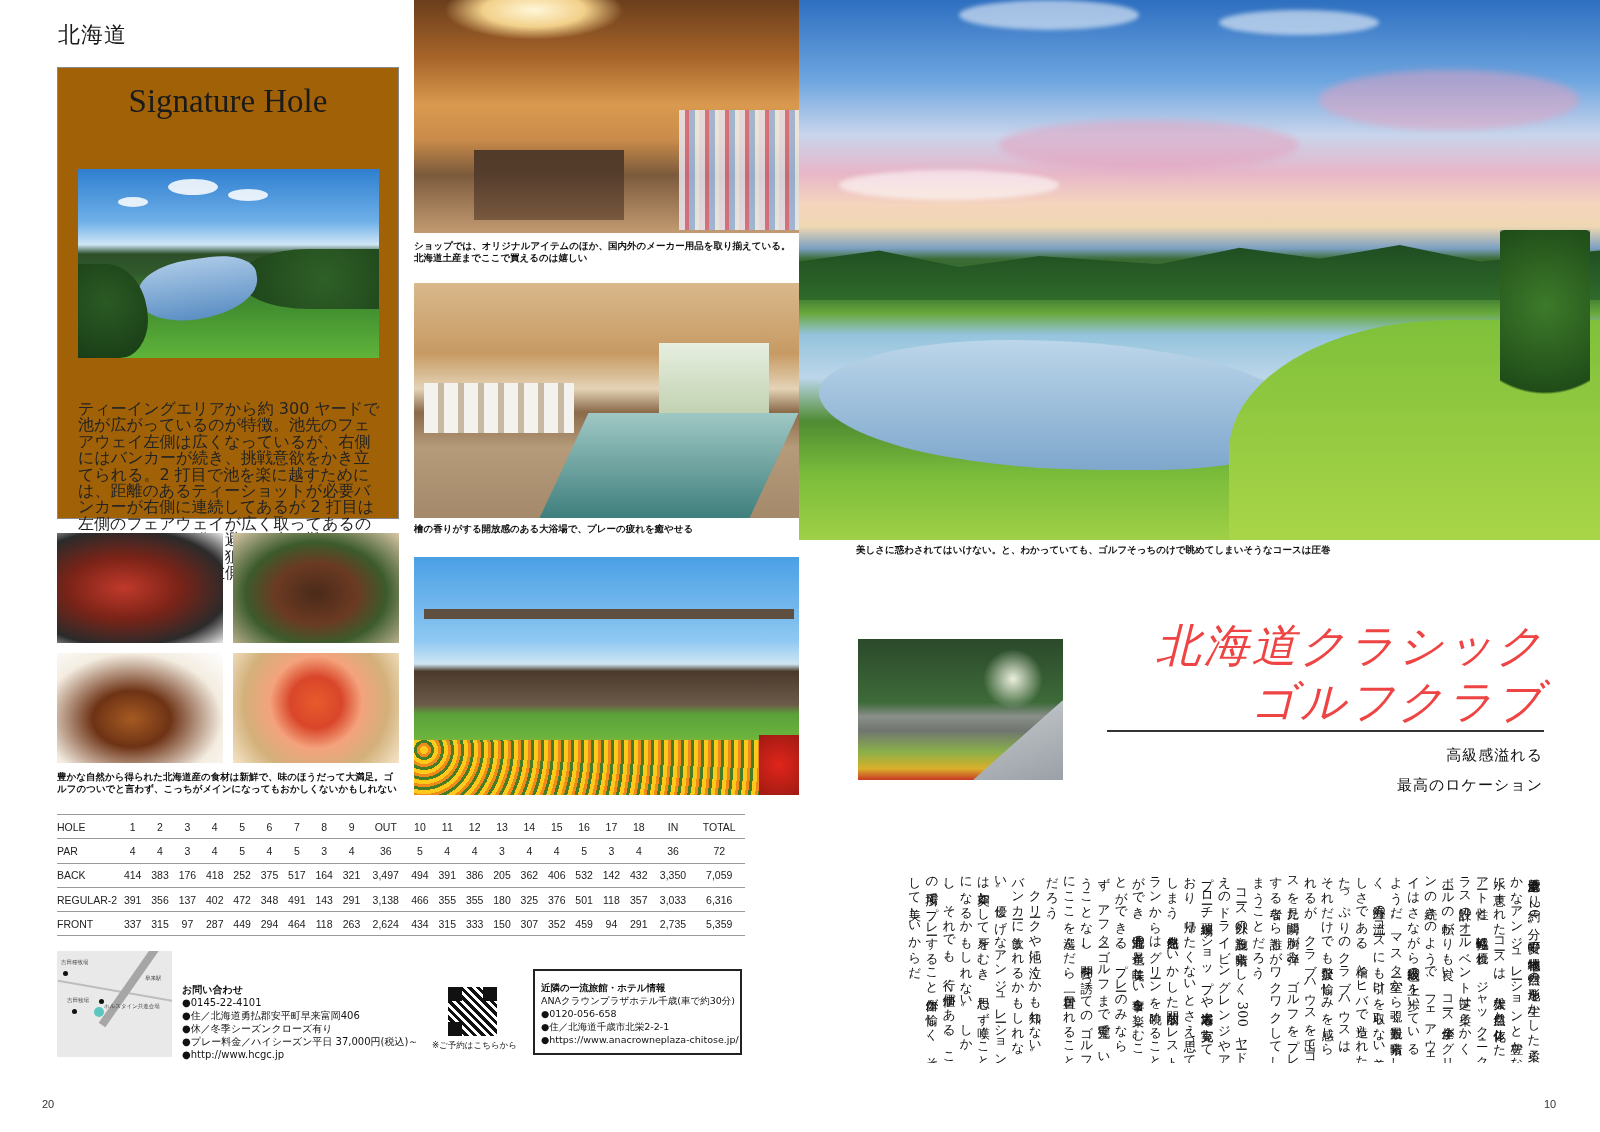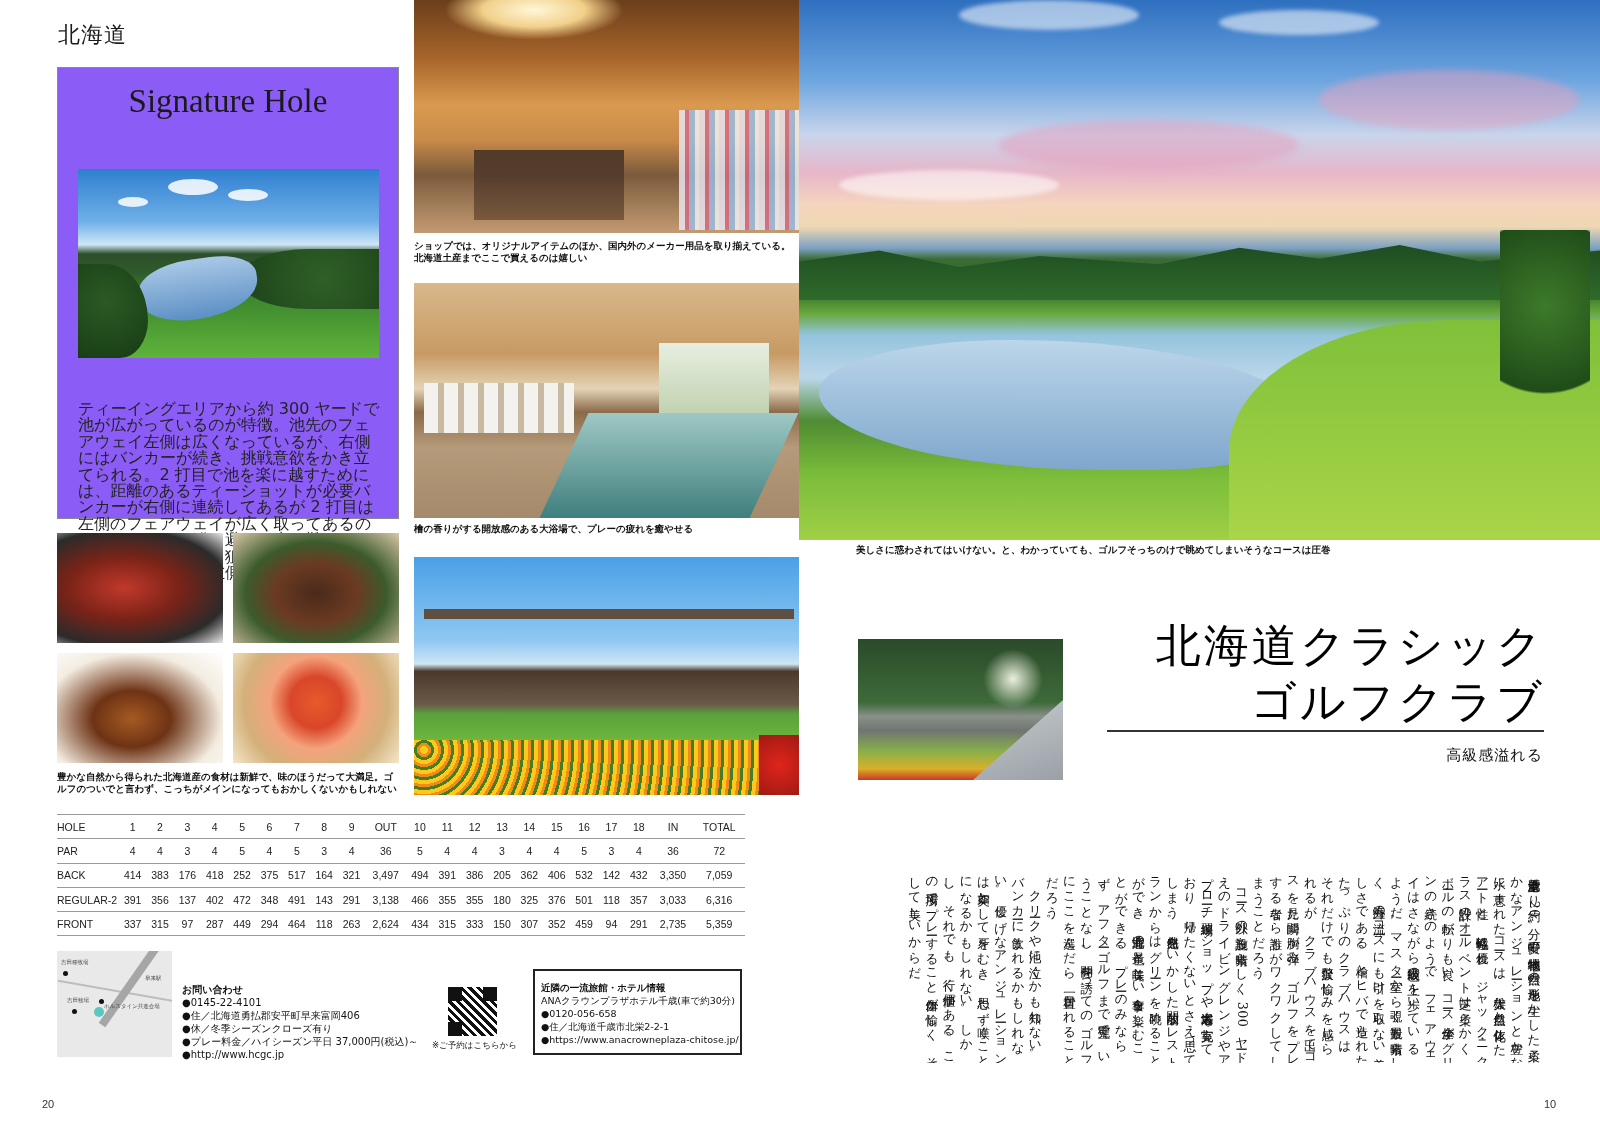--- a/index.html
+++ b/index.html
@@ -4,21 +4,21 @@
 <style>
   * { box-sizing: border-box; margin: 0; padding: 0; }
   html, body { width: 1600px; height: 1132px; background: #ffffff; overflow: hidden; }
   body { position: relative; font-family: "DejaVu Sans", "Liberation Sans", sans-serif; color: #1a1a1a; }
 
   .abs { position: absolute; }
 
   
   .region-label { left: 58px; top: 20px; font-family: "DejaVu Serif", serif; font-size: 22px; letter-spacing: 1px; }
 
-  .sig-box { left: 57px; top: 67px; width: 342px; height: 452px; border: 1px solid #8a8a8a; background: #8b5cf6; }
+  .sig-box { left: 57px; top: 67px; width: 342px; height: 452px; border: 1px solid #8a8a8a; background: #a16207; }
   .sig-title { position: absolute; left: 0; right: 0; top: 14px; text-align: center; font-family: "Liberation Serif", "DejaVu Serif", serif; font-size: 33px; line-height: 38px; color: #1a1a1a; }
   .sig-photo { position: absolute; left: 20px; top: 101px; width: 301px; height: 189px; overflow: hidden;
     background: linear-gradient(180deg, #2f7fd0 0%, #6fb0e8 28%, #cfe6f6 40%, #2d4f2a 45%, #315a2b 55%, #3f8a2f 70%, #5fb43a 100%); }
   .sig-photo .lake { position:absolute; left: 60px; top: 90px; width: 120px; height: 60px; background: linear-gradient(180deg,#a9c8e6,#5c8fc4); border-radius: 50% 40% 60% 50%; transform: rotate(-8deg); }
   .sig-photo .trees-l { position:absolute; left:0; top:95px; width:70px; height:94px; background: radial-gradient(circle at 40% 40%, #2b5a24, #173a15); border-radius: 0 60% 40% 0; }
   .sig-photo .trees-r { position:absolute; right:0; top:80px; width:140px; height:60px; background: radial-gradient(circle at 60% 50%, #2f6027, #1c4119); border-radius: 50% 0 0 50%; }
   .sig-photo .cloud { position:absolute; background: rgba(255,255,255,.85); border-radius: 50%; }
   .sig-text { position: absolute; left: 20px; top: 296px; width: 302px; font-size: 16px; line-height: 16.4px; color: #222; margin-top: 37px; }
 
   .food-grid { left: 57px; top: 533px; width: 342px; height: 233px; }
@@ -93,21 +93,21 @@
   .photo-course .lake { position:absolute; left: 20px; top: 340px; width: 480px; height: 130px; background: linear-gradient(180deg,#bcd6ea,#7ea7cc); border-radius: 40% 60% 30% 60%; }
   .photo-course .green { position:absolute; left: 430px; top: 320px; width: 371px; height: 220px; background: linear-gradient(180deg,#7fc03a,#a9d548); border-radius: 60% 0 0 0; }
   .photo-course .tree { position:absolute; right: 10px; top: 230px; width: 90px; height: 190px; background: radial-gradient(circle at 50% 40%, #3d7a2a, #1f4c18 70%, rgba(0,0,0,0) 72%); }
   .photo-course .treeline { position:absolute; left: 0; top: 245px; width: 801px; height: 55px; background: linear-gradient(180deg, #1f4d22, #2f6a2a); clip-path: polygon(0 30%, 10% 10%, 20% 40%, 30% 20%, 45% 35%, 55% 5%, 65% 25%, 75% 0, 85% 30%, 100% 10%, 100% 100%, 0 100%); }
 
   .photo-gate { left: 858px; top: 639px; width: 205px; height: 141px;
     background: linear-gradient(180deg, #2b4a2a 0%, #3e6a3a 45%, #8a8f8a 55%, #6f7570 65%, #8ab04a 80%, #d9b02a 92%, #c83a25 100%); }
   .photo-gate .road { position:absolute; right:0; bottom:0; width: 90px; height: 80px; background: linear-gradient(160deg, #c9cdd1, #9aa0a6); clip-path: polygon(100% 0, 100% 100%, 0 100%); }
   .photo-gate .sun { position:absolute; right: 20px; top: 10px; width: 60px; height: 60px; border-radius:50%; background: radial-gradient(circle, rgba(255,255,240,.9), rgba(255,255,240,0) 70%); }
 
-  .main-title { left: 1090px; top: 618px; width: 455px; text-align: right; font-family: "DejaVu Serif", serif; font-size: 45px; line-height: 56px; color: #000000; letter-spacing: 3px; }
+  .main-title { left: 1090px; top: 618px; width: 455px; text-align: right; font-family: "DejaVu Serif", serif; font-style: italic; font-size: 45px; line-height: 56px; color: #ef4444; letter-spacing: 3px; }
   .title-rule { left: 1107px; top: 730px; width: 437px; height: 1.5px; background: #333; }
   .subtitle { left: 1200px; top: 740px; width: 343px; text-align: right; font-family: "DejaVu Serif", serif; font-size: 15px; line-height: 30px; color: #111; letter-spacing: 1px; }
 
   .body-vertical { left: 873px; top: 868px; width: 670px; height: 195px; writing-mode: vertical-rl; font-family: "DejaVu Serif", serif; font-size: 12.6px; line-height: 17.2px; letter-spacing: 0.5px; color: #111; overflow: hidden; }
   .body-vertical p { text-indent: 1em; margin: 0; }
   .body-vertical p:first-child { text-indent: 0; }
 </style>
 </head>
 <body>
 
@@ -334,20 +334,21 @@
   <div class="road"></div>
 </div>
 
 <div class="abs main-title">
   <div>北海道クラシック</div>
   <div>ゴルフクラブ</div>
 </div>
 <div class="abs title-rule"></div>
 <div class="abs subtitle">
   <div>高級感溢れる</div>
+  <div>最高のロケーション</div>
 </div>
 
 <div class="abs body-vertical">
   <p>新千歳空港より約20分。安平町の牧場地帯。自然の地形を生かした柔らかなアンジュレーションと豊かな水に恵まれたコースは、雄大な自然と一体化したアート性と、戦略性に優れ、ジャック・ニクラス設計のオールベント芝は柔らかくボールの転がりも良い。コース全体がグリーンの続きのようで、フェアウェイはさながら高級毯の上を歩いているようだ。マスター室から覗く景観も素晴らしく、海外の一流コースにも引けを取らない美しさである。檜とヒバで造られた野趣たっぷりのクラブハウスは、それだけでも贅沢な愉しみを感じられるが、クラブハウスを出てコースを見た瞬間、胸が弾み、ゴルフをプレーする者なら誰もがワクワクしてしまうことだろう。</p>
   <p>コース以外の施設も素晴らしく、300ヤード越えのドライビングレンジやアプローチ練習場、ショップや大浴場等も充実しており、帰りたくないとさえ思ってしまう。自然光をいかした開放的なレストランからはグリーンを眺めることができ、北海道の景色と美味しい食事を楽しむことができる。プレーのみならず、アフターゴルフまで完璧で、いうことなし。仲間を誘ってのゴルフにここを選んだら、一目置かれることだろう。</p>
   <p>クリークや池に泣くかも知れない。バンカーに飲まれるかもしれない。優しげなアンジュレーションは突如として牙をむき、思わず嘆くことになるかもしれない。しかし、それでも、行く価値がある。この場所でプレーすること自体が愉しく、そして美しいからだ。</p>
 </div>
 
 <div class="abs page-num pn-right">10</div>
 

